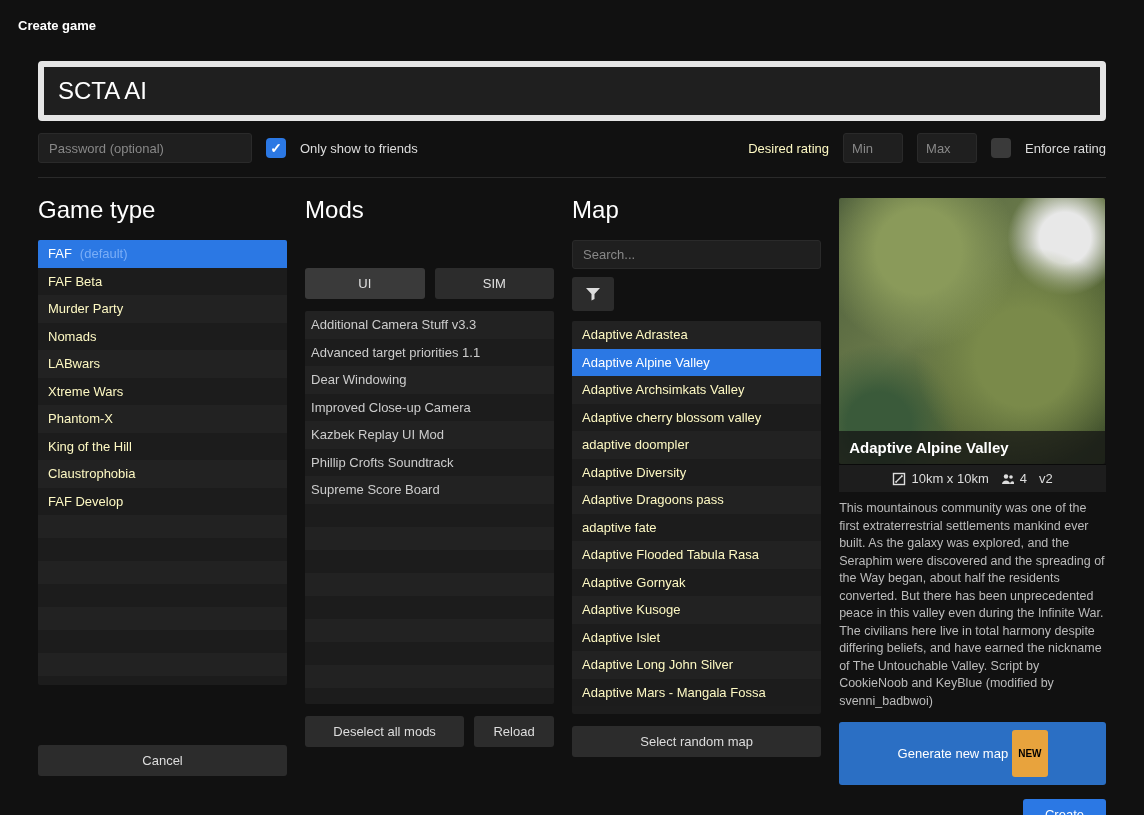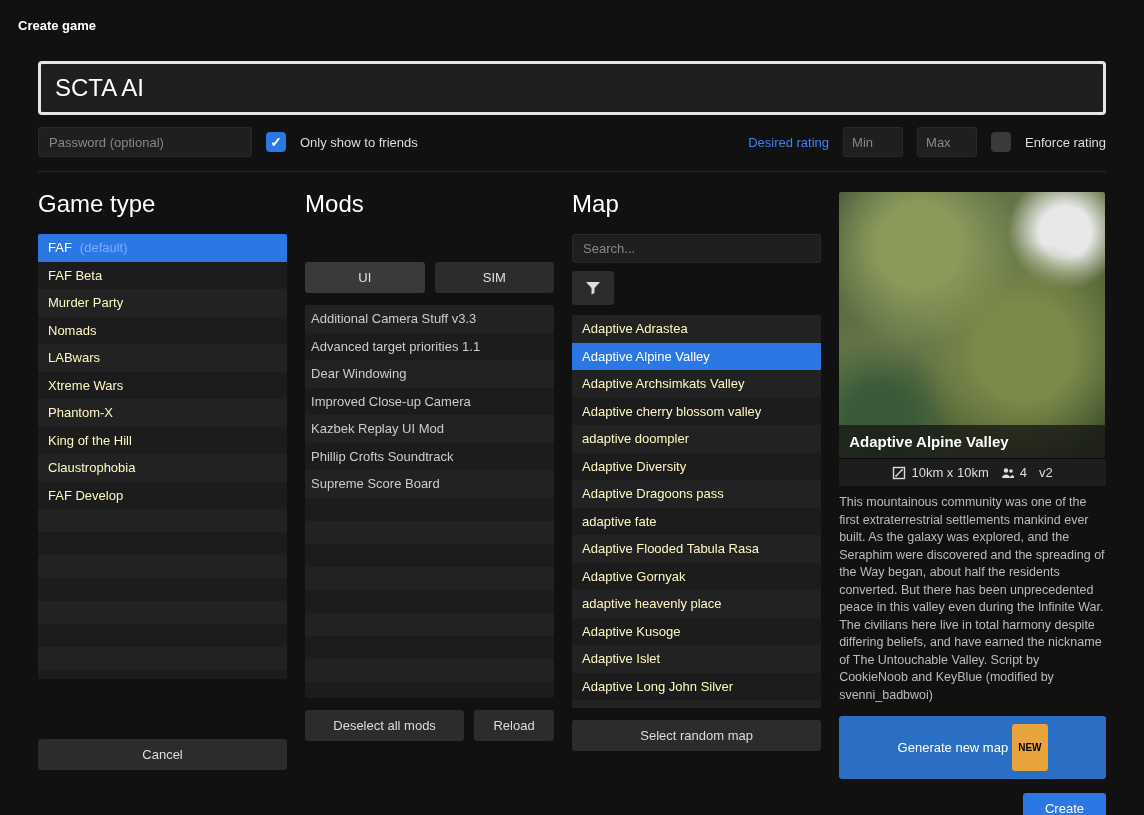--- a/index.html
+++ b/index.html
@@ -11,21 +11,21 @@
     width: 1144px;
     height: 815px;
     overflow: hidden;
   }
   .container { padding: 18px 38px; }
   .title { font-weight: 600; font-size: 13px; color: #fff; margin-bottom: 28px; margin-left: -20px; }
 
   .game-name-input {
     width: 100%;
     background: #1f1f1f;
-    border: 3px solid #e5e5e5;
+    border: 6px solid #e5e5e5;
     border-radius: 4px;
     color: #fff;
     font-size: 24px;
     padding: 10px 14px;
     margin-bottom: 12px;
   }
 
   .row-settings {
     display: flex;
     align-items: center;
@@ -51,21 +51,21 @@
     background: #3a3a3a;
     display: inline-flex;
     align-items: center;
     justify-content: center;
     cursor: pointer;
     flex-shrink: 0;
   }
   .checkbox.checked { background: #2b78e4; }
   .checkbox.checked::after { content: "✓"; color: #fff; font-size: 14px; font-weight: bold; }
   .lbl { color: #ddd; font-size: 13px; }
-  .lbl-muted { color: #3b82f6; }
+  .lbl-muted { color: #fef9c3; }
   .small-input {
     width: 60px; height: 30px;
     background: #1f1f1f;
     border: 1px solid #2a2a2a;
     border-radius: 3px;
     padding: 0 8px;
     color: #aaa;
     font-size: 13px;
   }
 
@@ -310,21 +310,20 @@
           <div class="list-item">Adaptive Adrastea</div>
           <div class="list-item selected">Adaptive Alpine Valley</div>
           <div class="list-item">Adaptive Archsimkats Valley</div>
           <div class="list-item">Adaptive cherry blossom valley</div>
           <div class="list-item">adaptive doompler</div>
           <div class="list-item">Adaptive Diversity</div>
           <div class="list-item">Adaptive Dragoons pass</div>
           <div class="list-item">adaptive fate</div>
           <div class="list-item">Adaptive Flooded Tabula Rasa</div>
           <div class="list-item">Adaptive Gornyak</div>
-          <div class="list-item">adaptive heavenly place</div>
           <div class="list-item">Adaptive Kusoge</div>
           <div class="list-item">Adaptive Islet</div>
           <div class="list-item">Adaptive Long John Silver</div>
           <div class="list-item">Adaptive Mars - Mangala Fossa</div>
         </div>
       <button class="btn btn-full">Select random map</button>
     </div>
 
     <div class="col-preview">
       <div style="height:2px;"></div>

